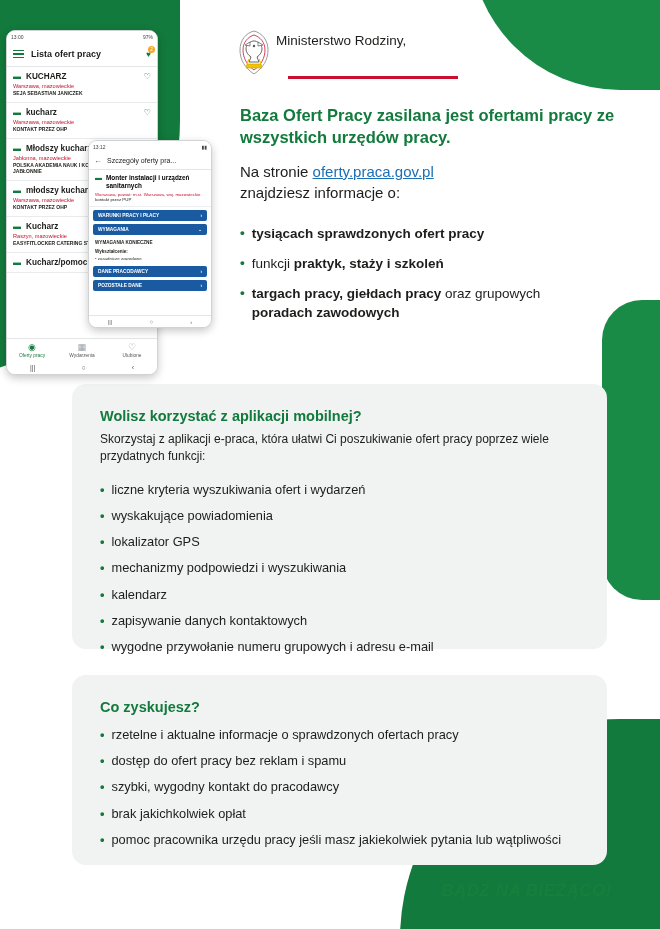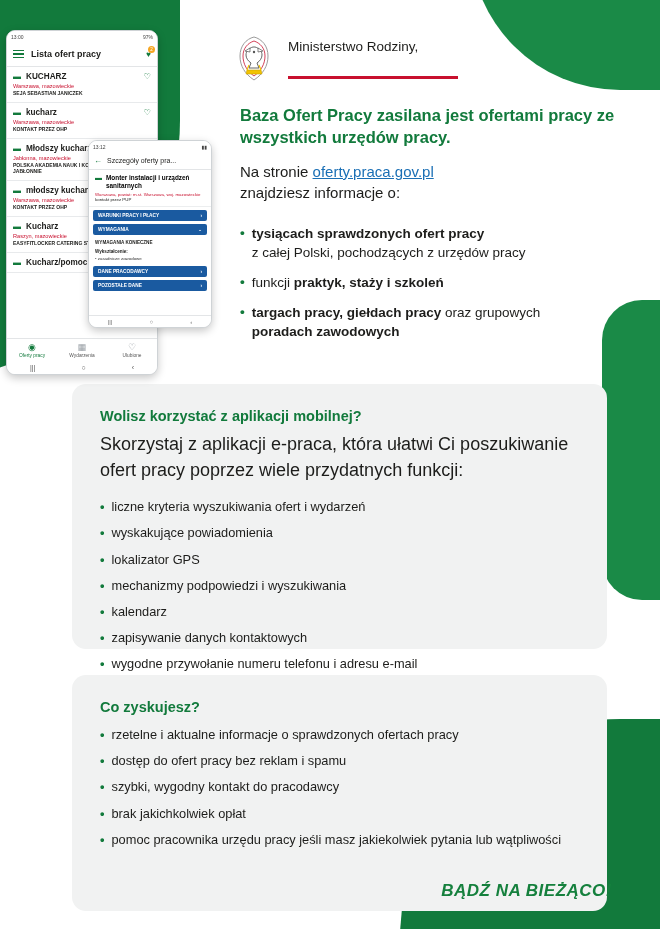--- a/index.html
+++ b/index.html
@@ -35,22 +35,22 @@
   .green-blob-br {
     position: absolute; right: -30px; bottom: -40px;
     width: 290px; height: 250px;
     background: #127a3c;
     border-radius: 220px 0 0 0;
     z-index: 0;
   }
 
   
   .ministry {
-    position: absolute; left: 232px; top: 34px;
-    display: flex; align-items: flex-start; gap: 12px;
+    position: absolute; left: 232px; top: 28px;
+    display: flex; align-items: flex-start; gap: 0;
     z-index: 3;
   }
   .eagle {
     width: 44px; height: 52px;
     position: relative;
   }
   .ministry-text {
     font-size: 13.5px; line-height: 1.35; color: #1d1d1b;
     padding-top: 4px;
   }
@@ -88,27 +88,27 @@
   .bullets b { font-weight: bold; }
 
   
   .card {
     position: absolute;
     background: #f1f2f2;
     border-radius: 14px;
     z-index: 2;
   }
   .card-app { left: 72px; top: 384px; width: 535px; height: 265px; }
-  .card-gain { left: 72px; top: 675px; width: 535px; height: 236px; }
+  .card-gain { left: 72px; top: 675px; width: 535px; height: 190px; }
   .card-inner { padding: 24px 28px; }
   .card h2 {
     font-size: 14.5px; color: #127a3c; font-weight: bold; margin-bottom: 7px;
   }
   .card .sub {
-    font-size: 18px; color: #1d1d1b; line-height: 1.45; margin-bottom: 14px;
+    font-size: 12px; color: #1d1d1b; line-height: 1.45; margin-bottom: 14px;
   }
   .card ul { list-style: none; }
   .card li {
     display: flex; gap: 7px; font-size: 12.8px; color: #1d1d1b;
     line-height: 1.5; margin-bottom: 7px;
   }
   .card li .dot { color: #127a3c; font-weight: bold; }
   .card-gain h2 { margin-bottom: 10px; }
 
   
@@ -254,21 +254,20 @@
     <span>Na stronie </span><a href="#">oferty.praca.gov.pl</a><br>
     <span>znajdziesz informacje o:</span>
   </div>
 </div>
 
 <div class="bullets">
   <div class="item">
     <span class="dot">•</span>
     <span>
       <b>tysiącach sprawdzonych ofert pracy</b><br>
-      <span>z całej Polski, pochodzących z urzędów pracy</span>
     </span>
   </div>
   <div class="item">
     <span class="dot">•</span>
     <span>
       <span>funkcji </span><b>praktyk, staży i szkoleń</b>
     </span>
   </div>
   <div class="item">
     <span class="dot">•</span>
@@ -303,21 +302,21 @@
       <li>
           <span class="dot">•</span>
           <span>kalendarz</span>
         </li>
       <li>
           <span class="dot">•</span>
           <span>zapisywanie danych kontaktowych</span>
         </li>
       <li>
           <span class="dot">•</span>
-          <span>wygodne przywołanie numeru telefonu i adresu e-mail</span>
+          <span>wygodne przywołanie numeru grupowych i adresu e-mail</span>
         </li>
     </ul>
   </div>
 </div>
 
 <div class="card card-gain">
   <div class="card-inner">
     <h2>Co zyskujesz?</h2>
     <ul>
       <li>

